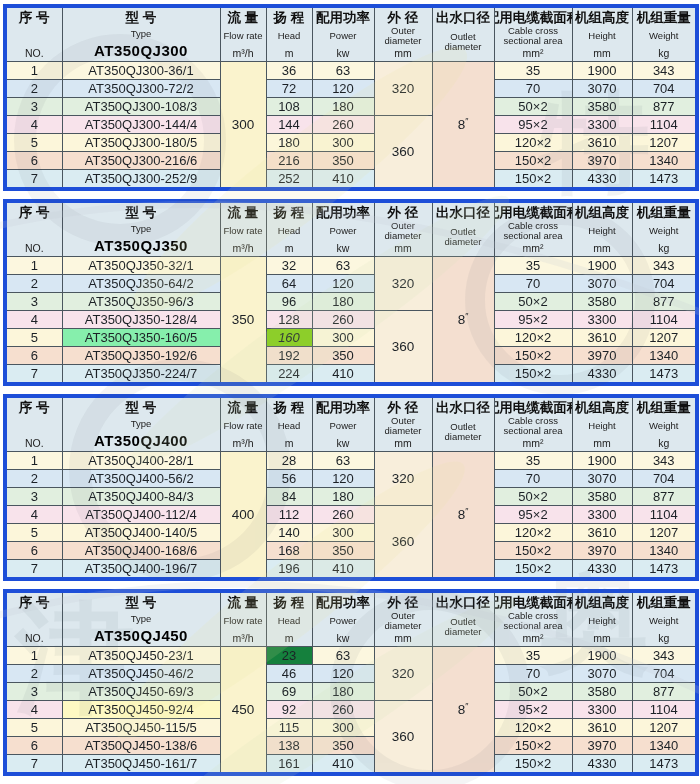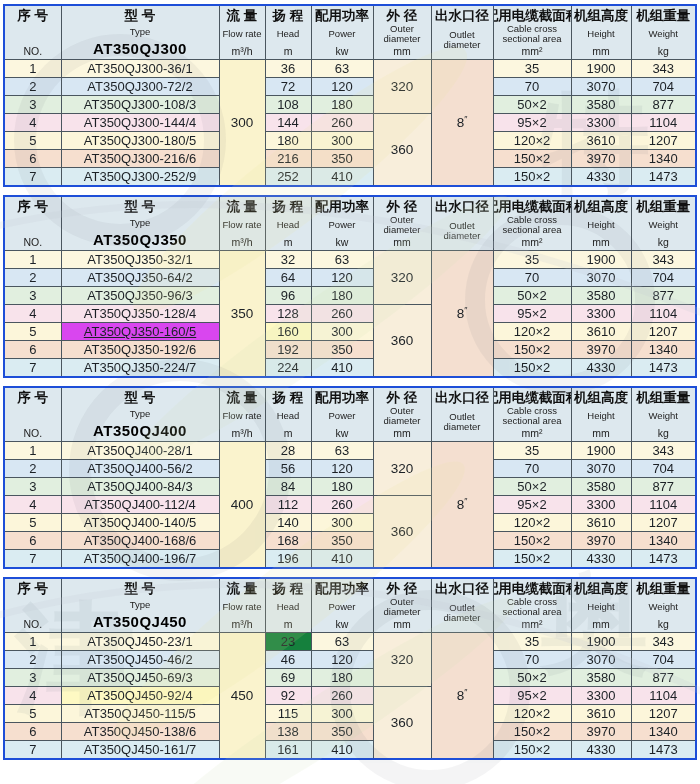--- a/index.html
+++ b/index.html
@@ -1,21 +1,21 @@
 <!DOCTYPE html>
 <html><head>
 <meta charset="utf-8">
 <style>
   html,body{margin:0;padding:0;background:#ffffff;}
   body{width:700px;height:784px;font-family:"Liberation Sans","DejaVu Sans",sans-serif;}
   #page{position:relative;width:700px;height:784px;overflow:hidden;background:#fff;}
   #tables{position:relative;z-index:1;padding-top:4px;}
   .table-wrap{margin:0 4px 8px 3px;}
   table.spec{border-collapse:collapse;width:692px;table-layout:fixed;background:#fff;}
-  table.spec{border:2px solid #1d4ed8;}
+  table.spec{border:4px solid #1d4ed8;}
   .spec th,.spec td{border:1px solid #4a565f;padding:0;overflow:hidden;}
   .spec th{height:53px;vertical-align:top;font-weight:normal;}
   .hstack{display:flex;flex-direction:column;justify-content:space-between;height:53px;align-items:center;}
   .zh{font-size:13.5px;font-weight:bold;color:#111;line-height:15px;padding-top:2px;white-space:nowrap;}
   .en{font-size:9.5px;color:#222;line-height:10px;}
   .unit{font-size:10.5px;color:#222;line-height:12px;padding-bottom:2px;}
   .series{font-size:15px;font-weight:bold;color:#000;line-height:16px;padding-bottom:2px;letter-spacing:.5px;}
   .spec td{height:17px;font-size:13px;color:#1c2126;text-align:center;line-height:17px;white-space:nowrap;}
   td.merged{font-size:13.5px;}
   .supmark{font-size:9px;vertical-align:super;line-height:0;}
@@ -307,22 +307,22 @@
               <td style="background: rgb(248, 227, 235);">AT350QJ350-128/4</td>
               <td style="background: rgb(248, 227, 235);">128</td>
               <td style="background: rgb(248, 227, 235);">260</td>
               <td rowspan="4" class="merged" style="background: rgb(248, 238, 219);">360</td>
               <td style="background: rgb(248, 227, 235);">95×2</td>
               <td style="background: rgb(248, 227, 235);">3300</td>
               <td style="background: rgb(248, 227, 235);">1104</td>
             </tr>
             <tr>
               <td style="background: rgb(252, 246, 218);">5</td>
-              <td style="background: #d946ef; text-decoration: underline;">AT350QJ350-160/5</td>
-              <td style="background: #fef9c3;">160</td>
+              <td style="background: #86efac;">AT350QJ350-160/5</td>
+              <td style="background: #84cc16; font-style: italic;">160</td>
               <td style="background: rgb(252, 246, 218);">300</td>
               <td style="background: rgb(252, 246, 218);">120×2</td>
               <td style="background: rgb(252, 246, 218);">3610</td>
               <td style="background: rgb(252, 246, 218);">1207</td>
             </tr>
             <tr>
               <td style="background: rgb(246, 223, 207);">6</td>
               <td style="background: rgb(246, 223, 207);">AT350QJ350-192/6</td>
               <td style="background: rgb(246, 223, 207);">192</td>
               <td style="background: rgb(246, 223, 207);">350</td>

